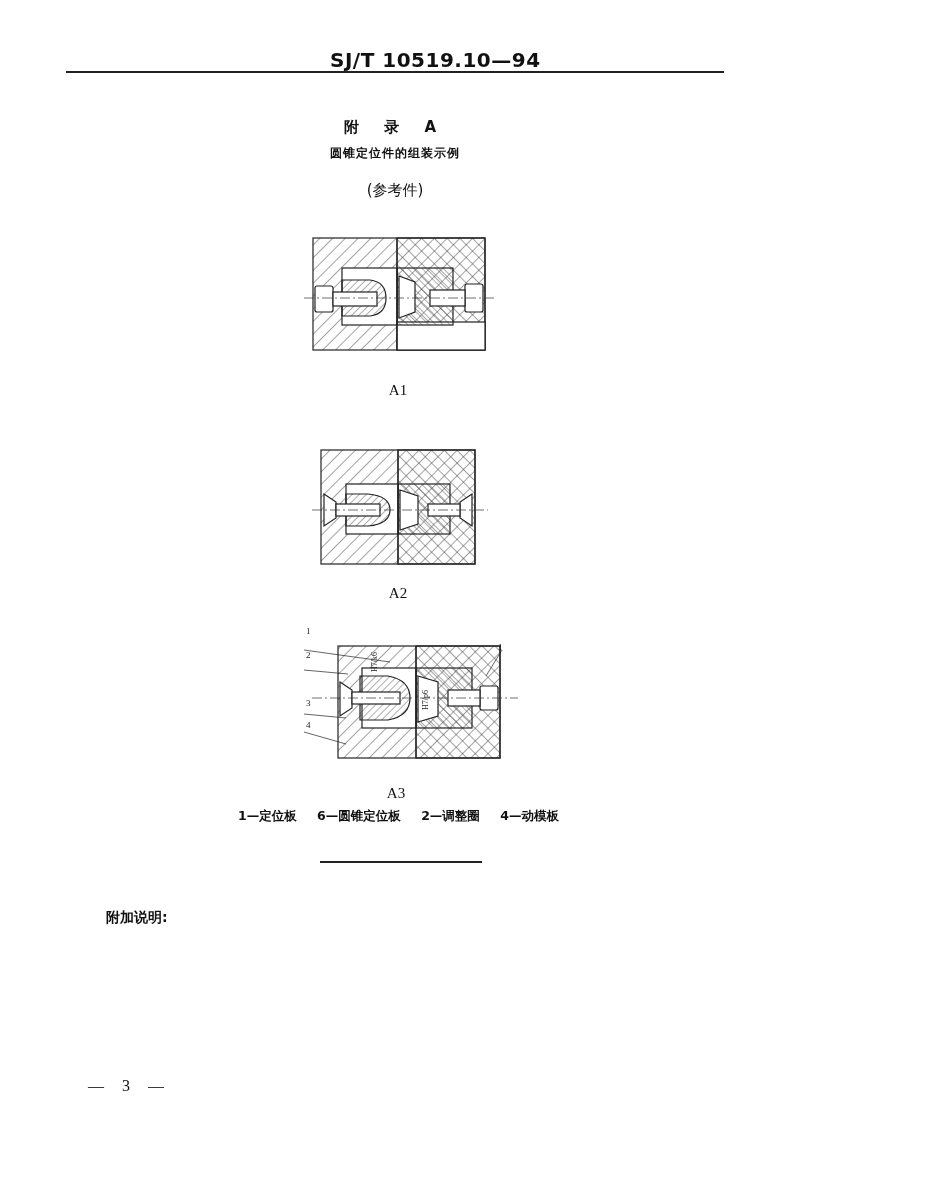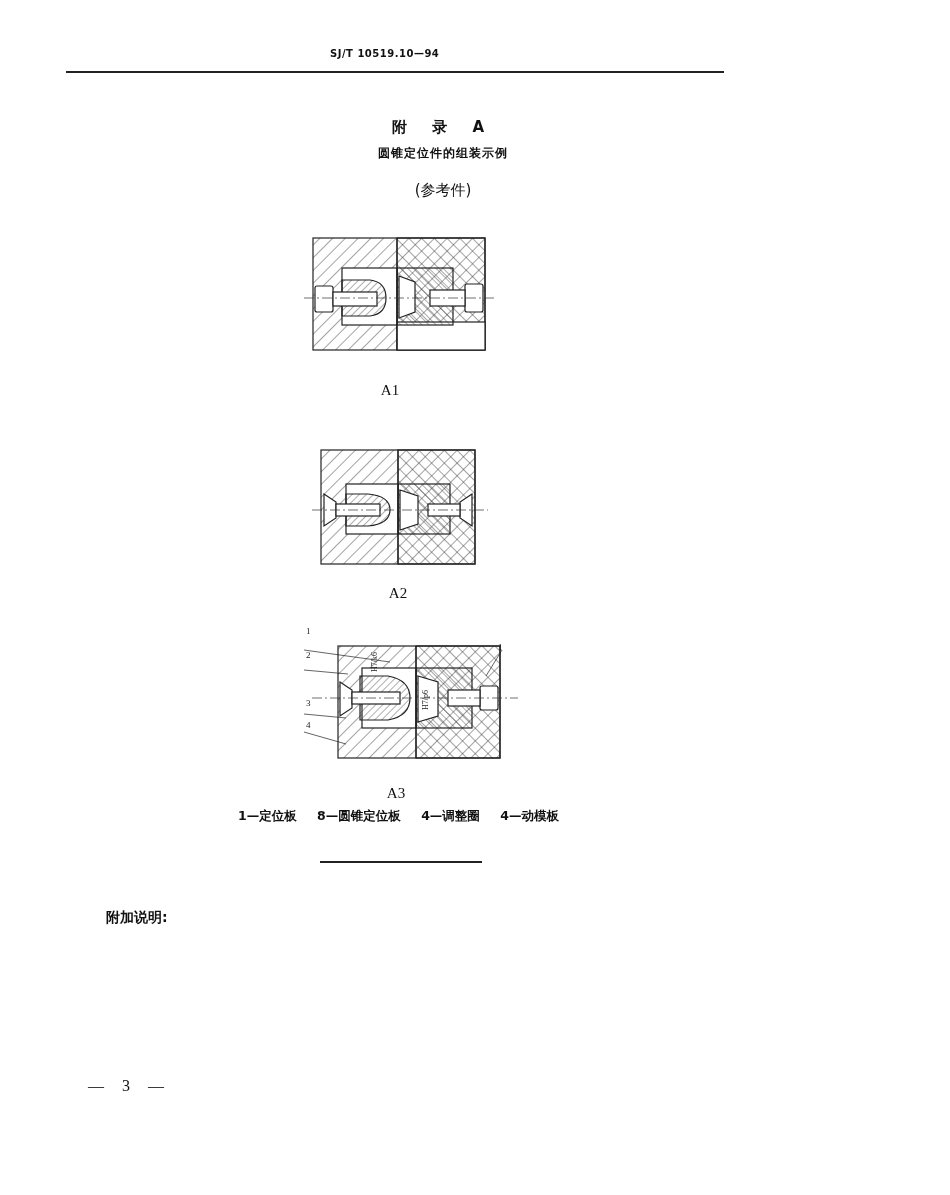--- a/index.html
+++ b/index.html
@@ -1,21 +1,21 @@
 <!DOCTYPE html>
 <html><head>
 <meta charset="utf-8">
 <style>
   html, body { margin: 0; padding: 0; background: #ffffff; }
   body { width: 950px; height: 1195px; position: relative; overflow: hidden;
          font-family: "DejaVu Serif", "Liberation Serif", serif; color: #111; }
   .abs { position: absolute; }
-  .header-code { left: 330px; top: 48px; font-family: "DejaVu Sans", sans-serif; font-weight: bold; font-size: 10px; letter-spacing: 0.5px; }
+  .header-code { left: 330px; top: 48px; font-family: "DejaVu Sans", sans-serif; font-weight: bold; font-size: 20px; letter-spacing: 0.5px; }
   .header-rule { left: 66px; top: 71px; width: 658px; height: 2px; background: #222; }
-  .center-text { left: 0; width: 790px; text-align: center; font-family: "DejaVu Sans", sans-serif; font-weight: bold; padding-left: 48px; }
+  .center-text { left: 0; width: 790px; text-align: center; font-family: "DejaVu Sans", sans-serif; font-weight: bold; }
   .appx-label { top: 118px; font-size: 15px; letter-spacing: 10px; }
   .appx-title { top: 145px; font-size: 12px; letter-spacing: 1px; }
   .appx-note { top: 181px; font-size: 15px; font-weight: normal; text-align: center; }
   .fig { background: #fff; }
   .fig-caption { font-family: "Liberation Serif", serif; font-size: 15px; width: 60px; text-align: center; }
   .legend { left: 238px; top: 808px; font-family: "DejaVu Sans", sans-serif; font-size: 12.5px; font-weight: bold; word-spacing: 4px; }
   .legend span { margin-right: 12px; }
   .end-rule { left: 320px; top: 861px; width: 162px; height: 2px; background: #222; }
   .notes { left: 106px; top: 905px; font-family: "DejaVu Sans", sans-serif; font-size: 14px; line-height: 24px; }
   .notes .title { font-weight: bold; }
@@ -58,21 +58,21 @@
     <path d="M99 44 L115 50 L115 80 L99 86 Z" fill="#fff"></path>
     <path d="M42 48 L70 48 Q86 50 86 66 Q86 82 70 84 L42 84 Z" fill="url(#hatchFine)"></path>
     <rect x="15" y="54" width="18" height="26" fill="#fff" rx="2"></rect>
     <rect x="33" y="60" width="44" height="14" fill="#fff"></rect>
     <rect x="165" y="52" width="18" height="28" fill="#fff" rx="2"></rect>
     <rect x="130" y="58" width="35" height="16" fill="#fff"></rect>
     <line x1="97" y1="6" x2="97" y2="118"></line>
   </g>
   <line x1="4" y1="66" x2="196" y2="66" stroke="#333" stroke-width="0.7" stroke-dasharray="10 3 2 3"></line>
 </svg>
-<div class="abs fig-caption" style="left:360px; top:382px;">A1</div>
+<div class="abs fig-caption" style="left:368px; top:382px;">A1</div>
 
 <svg class="abs fig" style="left:310px; top:444px;" width="180" height="126">
   <g stroke="#222" stroke-width="1.2" fill="none">
     <rect x="11" y="6" width="154" height="114" fill="url(#hatchR)"></rect>
     <rect x="88" y="6" width="77" height="114" fill="url(#hatchL)"></rect>
     <rect x="36" y="40" width="52" height="50" fill="#fff"></rect>
     <rect x="88" y="40" width="52" height="50" fill="url(#hatchFineL)"></rect>
     <path d="M90 46 L108 52 L108 80 L90 86 Z" fill="#fff"></path>
     <path d="M36 50 L58 50 Q80 52 80 66 Q80 80 58 82 L36 82 Z" fill="url(#hatchFine)"></path>
     <path d="M14 50 L26 58 L26 74 L14 82 Z" fill="#fff"></path>
@@ -112,22 +112,22 @@
     <text x="16" y="108">4</text>
     <text x="208" y="30">1</text>
     <text x="0" y="0" transform="translate(87,52) rotate(-90)" font-size="8">H7/k6</text>
     <text x="0" y="0" transform="translate(138,90) rotate(-90)" font-size="8">H7/p6</text>
   </g>
 </svg>
 <div class="abs fig-caption" style="left:366px; top:785px;">A3</div>
 
 <div class="abs legend">
   <span>1—定位板</span>
-  <span>8—圆锥定位板</span>
-  <span>4—调整圈</span>
+  <span>6—圆锥定位板</span>
+  <span>2—调整圈</span>
   <span>4—动模板</span>
 </div>
 
 <div class="abs end-rule"></div>
 
 <div class="abs notes">
   <div class="title">附加说明:</div>
 </div>
 
 <div class="abs page-num">— 3 —</div>

